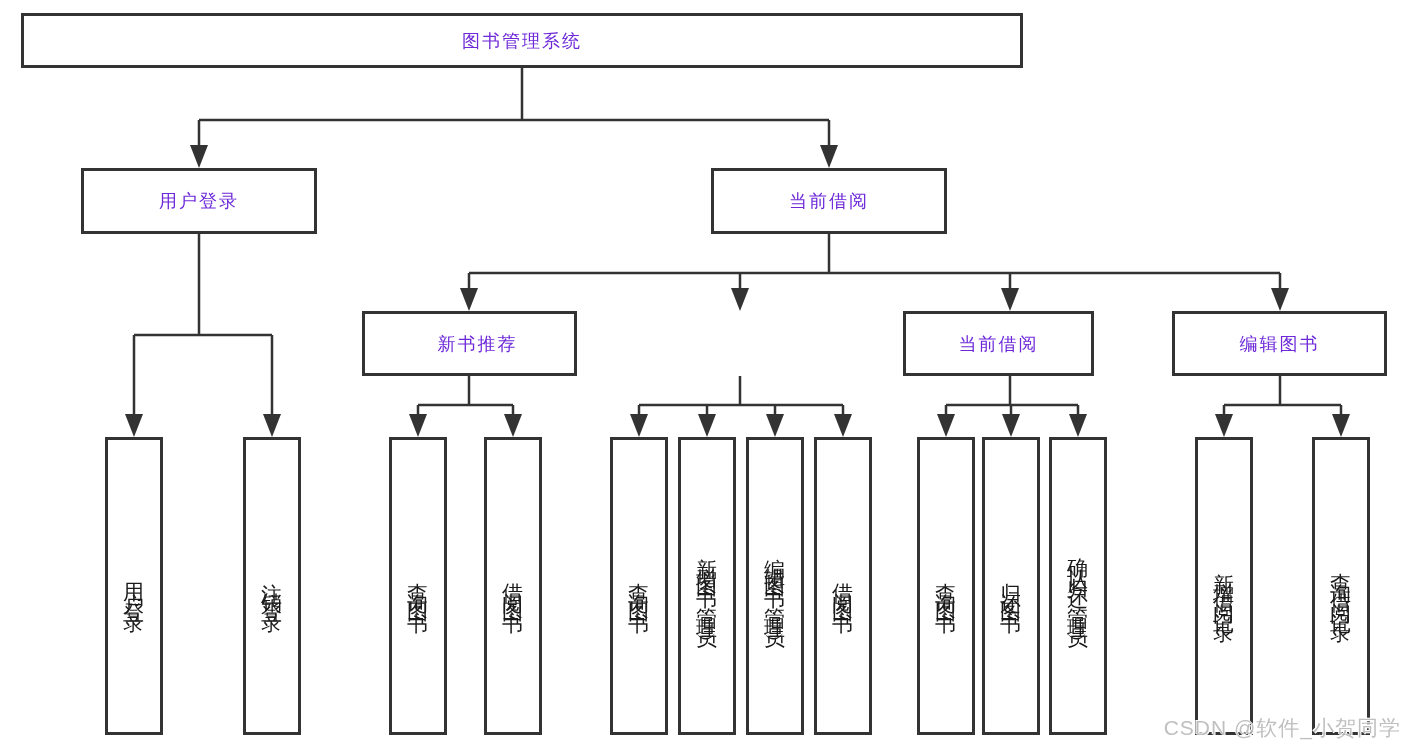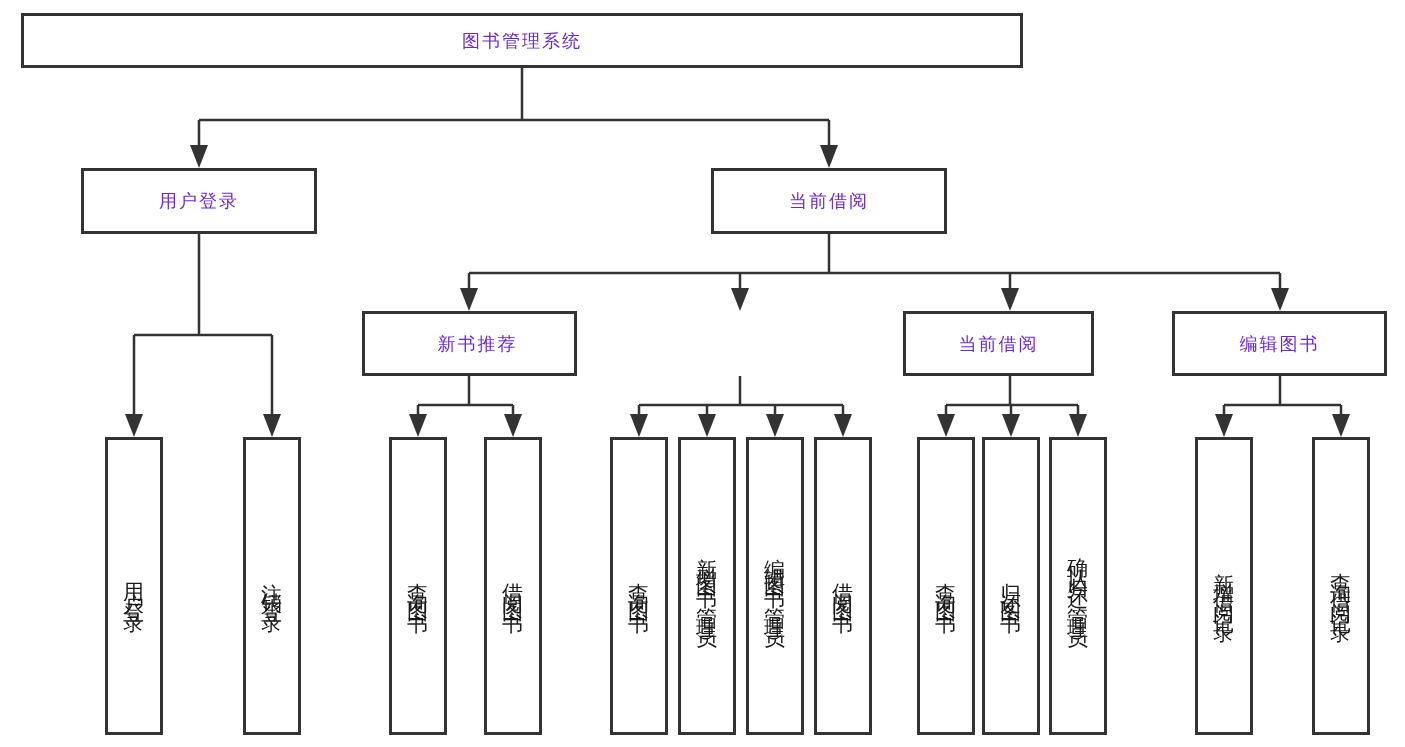--- a/index.html
+++ b/index.html
@@ -154,14 +154,15 @@
   <div class="vbox" style="left:1049px;">
     <span class="vtext">确认归还（管理员）</span>
   </div>
   <div class="vbox" style="left:1195px;">
     <span class="vtext">新增借阅记录</span>
   </div>
   <div class="vbox" style="left:1312px;">
     <span class="vtext">查询借阅记录</span>
   </div>
 
+  <div id="watermark">CSDN @软件_小贺同学</div>
 
 </div>
 
 </body></html>

